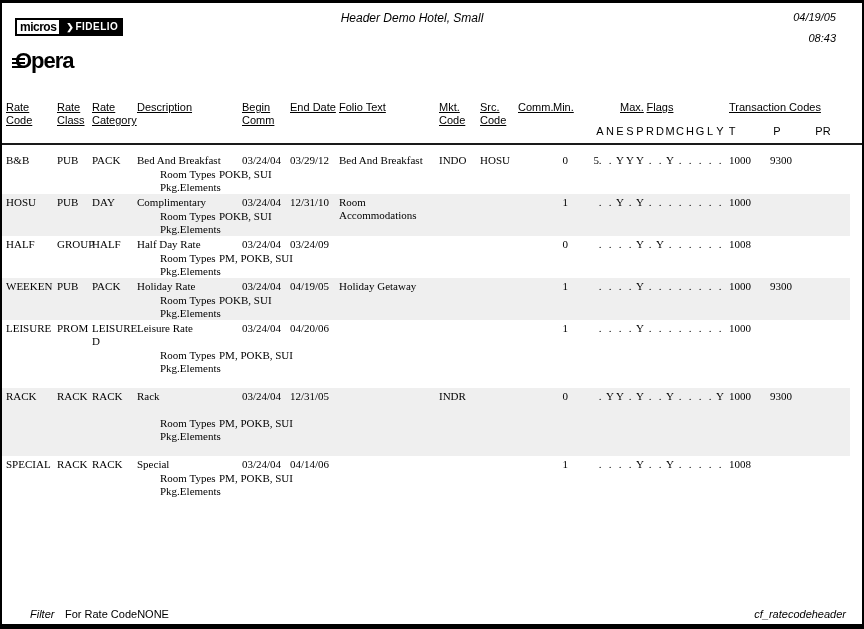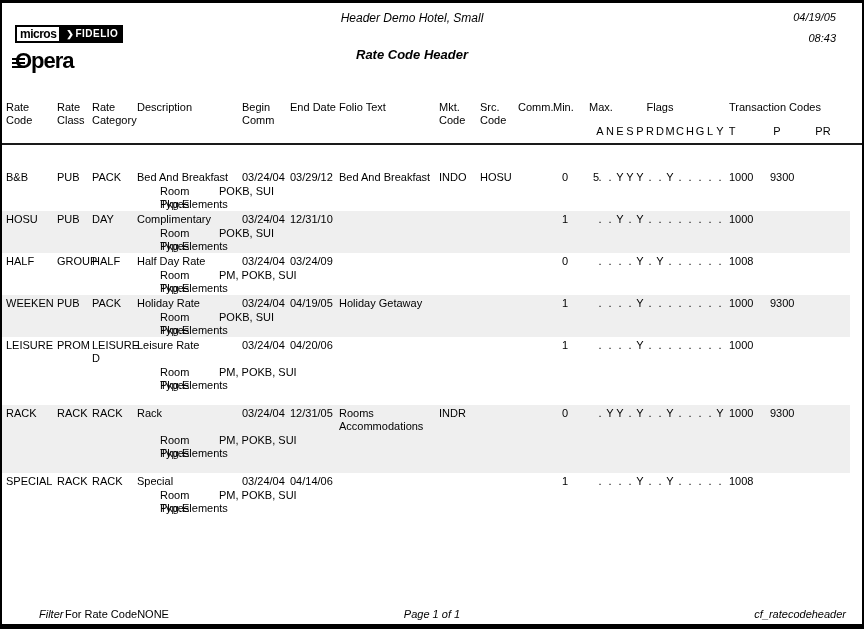--- a/index.html
+++ b/index.html
@@ -5,81 +5,81 @@
   html,body { margin:0; padding:0; background:#fff; }
   .page {
     position:relative; width:864px; height:629px; box-sizing:border-box;
     border:solid #000; border-width:3px 2px 5px 2px; background:#fff;
     font-family:"Liberation Sans", sans-serif; font-size:11px; color:#000;
     overflow:hidden;
   }
   
   .report-header { position:absolute; top:0; left:0; right:0; height:95px; }
   .logo-block { position:absolute; top:8px; left:13px; }
-  .mf-logo { display:flex; align-items:flex-end; height:32px; }
+  .mf-logo { display:flex; align-items:center; height:32px; }
   .mf-micros { background:#fff; border:2px solid #000; color:#000; font-weight:bold;
                font-size:12px; padding:0 3px; line-height:14px; letter-spacing:-0.5px; }
   .mf-fidelio { background:#000; color:#fff; font-weight:bold; font-size:10px;
                 padding:0 5px; line-height:18px; letter-spacing:0.5px; display:flex; align-items:center; }
   .mf-chev { color:#fff; font-size:9px; margin-right:1px; }
   .opera-logo { position:relative; margin-top:6px; font-weight:bold; font-size:22px;
                 letter-spacing:-1px; line-height:24px; }
   .opera-lines { position:absolute; left:-3px; top:9px; width:13px; height:11px;
                  background:repeating-linear-gradient(#000 0 2px, transparent 2px 4px); }
   .center-titles { position:absolute; left:0; right:40px; top:0; text-align:center; }
   .hotel-name { margin-top:8px; font-style:italic; font-size:12px; }
   .report-title { margin-top:22px; font-style:italic; font-weight:bold; font-size:13px; }
   .dt { position:absolute; right:26px; font-style:italic; font-size:11px; text-align:right; }
   .dt.date { top:8px; } .dt.time { top:29px; }
   
   .table-head { position:absolute; top:95px; left:0; right:0; height:45px;
                 border-bottom:2px solid #1a1a1a; }
   .cell { position:absolute; line-height:13px; white-space:pre-line; }
-  .hcell { top:3px; }
+  .hcell { top:3px;text-decoration:underline; }
   .letters-row { top:27px; }
   
   .c-ratecode { left:4px;  width:50px; }
   .c-rateclass{ left:55px; width:34px; }
   .c-ratecat  { left:90px; width:46px; }
   .c-desc     { left:135px;width:100px; }
   .c-begin    { left:240px;width:46px; }
   .c-end      { left:288px;width:46px; }
   .c-folio    { left:337px;width:96px; }
   .c-mkt      { left:437px;width:38px; }
   .c-src      { left:478px;width:36px; }
   .c-comm     { left:516px;width:34px; }
   .c-min      { left:548px;width:18px; text-align:right; }
   .c-minh     { left:551px;width:24px; }
   .c-max      { left:580px;width:17px; text-align:right; }
-  .c-maxh     { left:564px;width:26px;padding-left:23px; }
+  .c-maxh     { left:595px;width:26px;padding-left:23px; }
   .c-flagsh   { left:593px;width:130px; text-align:center; }
   .c-transh   { left:727px;width:113px; }
   .c-flags    { left:593px; }
   .fl { display:inline-block; width:10px; text-align:center; }
   .c-t  { left:727px;width:30px; }
   .c-th { left:723px;width:14px; text-align:center; }
   .c-p  { left:768px;width:30px; }
   .c-ph { left:768px;width:14px; text-align:center; }
   .c-pr { left:812px;width:24px; }
   .c-prh{ left:812px;width:18px; text-align:center; }
   
-  .rows { position:absolute; top:140px; left:0; right:12px; padding-top:26px; }
+  .rows { position:absolute; top:140px; left:0; right:12px; padding-top:9px;font-family:Liberation Serif, serif; }
   .row { position:relative; height:42px; }
   .row.tall { height:68px; }
   .row .cell { top:2px; }
   .sub1 { top:16px !important; }
   .sub2 { top:29px !important; }
   .tall .sub1 { top:29px !important; }
   .tall .sub2 { top:42px !important; }
   .c-rtlabel { left:158px; width:58px; }
   .c-rtvalue { left:217px; width:110px; }
   .c-pkglabel{ left:158px; width:80px; }
   
   .report-footer { position:absolute; left:0; right:0; bottom:2px; height:18px; }
-  .f-filter-label { position:absolute; left:37px; bottom:2px; font-style:italic; }
+  .f-filter-label { position:absolute; left:28px; bottom:2px; font-style:italic; }
   .f-filter-value { position:absolute; left:63px; bottom:2px; }
   .f-page { position:absolute; left:0; right:0; bottom:2px; text-align:center; font-style:italic; }
   .f-report-id { position:absolute; right:16px; bottom:2px; font-style:italic; }
 </style>
 </head>
 <body>
 
 <div class="page">
 
   <div class="report-header">
@@ -91,21 +91,20 @@
             <span>FIDELIO</span>
           </span>
       </div>
       <div class="opera-logo">
         <span class="opera-lines"></span>
         <span>Opera</span>
       </div>
     </div>
     <div class="center-titles">
       <div class="hotel-name">Header Demo Hotel, Small</div>
-      <div class="report-title">Rate Code Header</div>
     </div>
     <div class="dt date">04/19/05</div>
     <div class="dt time">08:43</div>
   </div>
 
   <div class="table-head">
     <div class="cell hcell c-ratecode">Rate Code</div>
     <div class="cell hcell c-rateclass">Rate
 Class</div>
     <div class="cell hcell c-ratecat">Rate
@@ -151,20 +150,21 @@
         <div class="cell sub1 c-rtvalue">POKB, SUI</div>
         <div class="cell sub2 c-pkglabel">Pkg.Elements</div>
       </div>
       <div class="row" style="background: rgb(239, 239, 239);">
         <div class="cell c-ratecode">HOSU</div>
         <div class="cell c-rateclass">PUB</div>
         <div class="cell c-ratecat">DAY</div>
         <div class="cell c-desc">Complimentary</div>
         <div class="cell c-begin">03/24/04</div>
         <div class="cell c-end">12/31/10</div>
+        <div class="cell c-folio">Room Accommodations</div>
         <div class="cell c-mkt"></div>
         <div class="cell c-src"></div>
         <div class="cell c-comm"></div>
         <div class="cell c-min">1</div>
         <div class="cell c-max"></div>
         <div class="cell c-t">1000</div>
         <div class="cell c-p"></div>
         <div class="cell c-pr"></div>
         <div class="cell c-flags"><span class="fl">.</span><span class="fl">.</span><span class="fl">Y</span><span class="fl">.</span><span class="fl">Y</span><span class="fl">.</span><span class="fl">.</span><span class="fl">.</span><span class="fl">.</span><span class="fl">.</span><span class="fl">.</span><span class="fl">.</span><span class="fl">.</span></div>
         <div class="cell sub1 c-rtlabel">Room Types</div>
@@ -235,22 +235,20 @@
         <div class="cell sub1 c-rtvalue">PM, POKB, SUI</div>
         <div class="cell sub2 c-pkglabel">Pkg.Elements</div>
       </div>
       <div class="row tall" style="background: rgb(239, 239, 239);">
         <div class="cell c-ratecode">RACK</div>
         <div class="cell c-rateclass">RACK</div>
         <div class="cell c-ratecat">RACK</div>
         <div class="cell c-desc">Rack</div>
         <div class="cell c-begin">03/24/04</div>
         <div class="cell c-end">12/31/05</div>
-        <div class="cell c-folio">Rooms
-Accommodations</div>
         <div class="cell c-mkt">INDR</div>
         <div class="cell c-src"></div>
         <div class="cell c-comm"></div>
         <div class="cell c-min">0</div>
         <div class="cell c-max"></div>
         <div class="cell c-t">1000</div>
         <div class="cell c-p">9300</div>
         <div class="cell c-pr"></div>
         <div class="cell c-flags"><span class="fl">.</span><span class="fl">Y</span><span class="fl">Y</span><span class="fl">.</span><span class="fl">Y</span><span class="fl">.</span><span class="fl">.</span><span class="fl">Y</span><span class="fl">.</span><span class="fl">.</span><span class="fl">.</span><span class="fl">.</span><span class="fl">Y</span></div>
         <div class="cell sub1 c-rtlabel">Room Types</div>
@@ -276,17 +274,16 @@
         <div class="cell c-flags"><span class="fl">.</span><span class="fl">.</span><span class="fl">.</span><span class="fl">.</span><span class="fl">Y</span><span class="fl">.</span><span class="fl">.</span><span class="fl">Y</span><span class="fl">.</span><span class="fl">.</span><span class="fl">.</span><span class="fl">.</span><span class="fl">.</span></div>
         <div class="cell sub1 c-rtlabel">Room Types</div>
         <div class="cell sub1 c-rtvalue">PM, POKB, SUI</div>
         <div class="cell sub2 c-pkglabel">Pkg.Elements</div>
       </div>
     </div>
 
   <div class="report-footer">
     <span class="f-filter-label">Filter</span>
     <span class="f-filter-value">For Rate CodeNONE</span>
-    <span class="f-page">Page 1 of 1</span>
     <span class="f-report-id">cf_ratecodeheader</span>
   </div>
 
 </div>
 
 </body></html>

